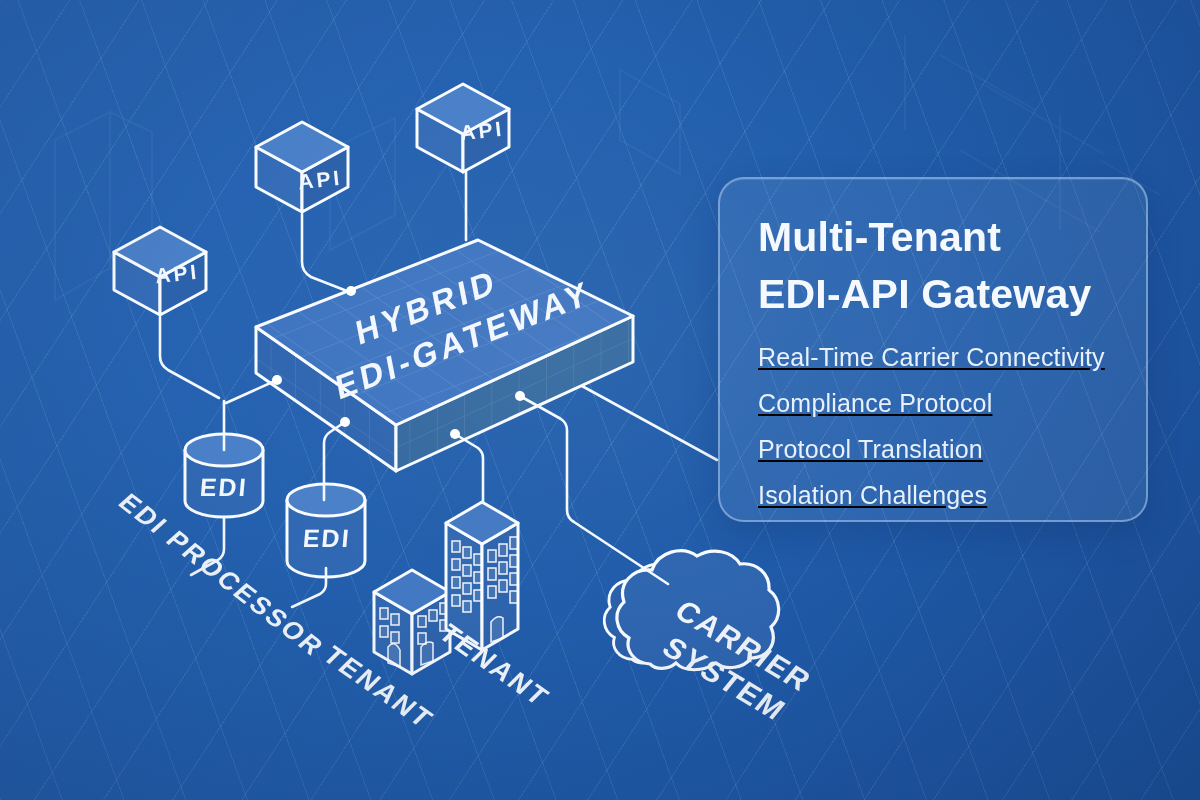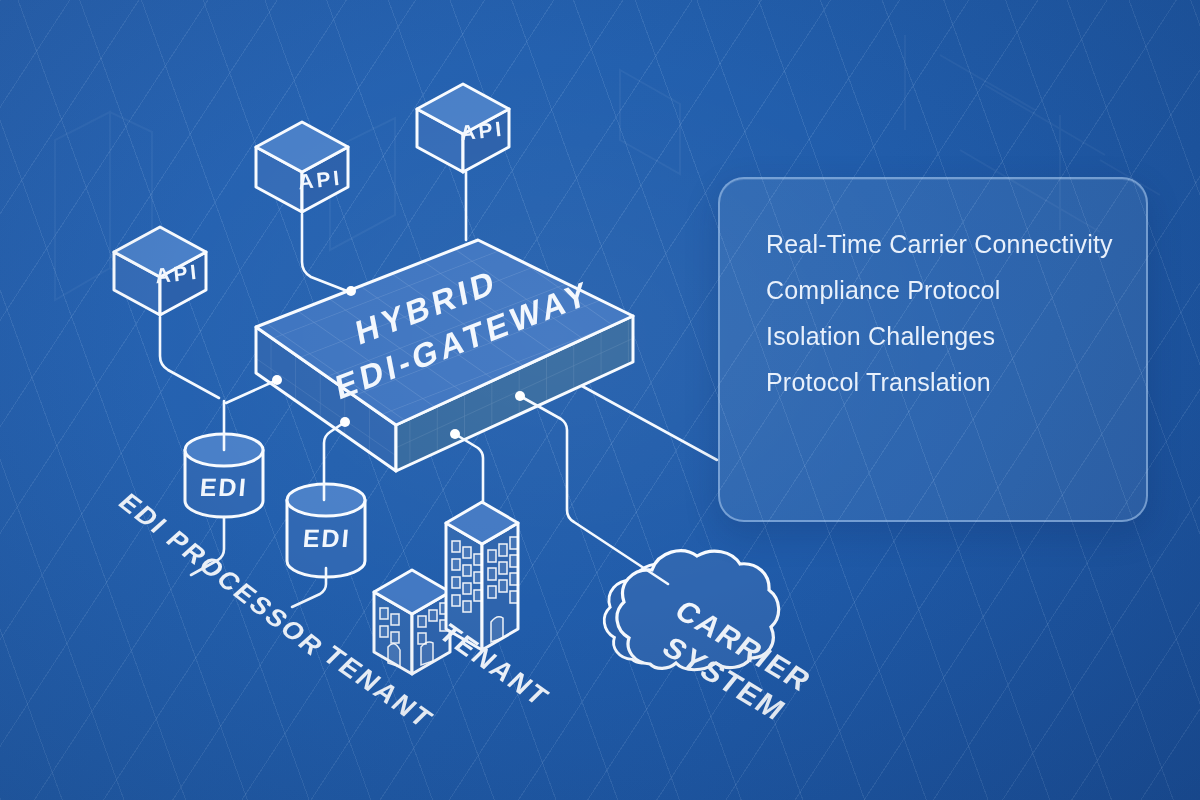--- a/index.html
+++ b/index.html
@@ -26,21 +26,21 @@
     background:rgba(186,214,247,0.10);
     border:2px solid rgba(174,205,240,0.55);
     box-shadow:0 12px 34px rgba(10,30,70,0.18), inset 0 1px 0 rgba(255,255,255,0.12);
     z-index:3;
   }
   .panel h1{
     margin:0 0 12px 0;font-size:41px;font-weight:600;line-height:1.38;
     color:#f5f9fe;letter-spacing:0.2px;
   }
   .panel h1 span{display:block;}
-  .panel ul{list-style:none;margin:8px;padding:0;}
+  .panel ul{list-style:none;margin:0;padding:0;text-decoration:underline;}
   .panel li{
     font-size:25px;font-weight:400;color:#e8f0fb;line-height:46px;letter-spacing:0.2px;
     white-space:nowrap;
   }
 </style>
 </head>
 <body>
 
 <div class="scene">
 
@@ -186,22 +186,24 @@
     <text class="lbl" x="0" y="0" text-anchor="middle" font-size="27" letter-spacing="2.5" transform="translate(488,672) rotate(35) skewX(-10)">TENANT</text>
     <g transform="translate(737,654) rotate(31) skewX(-8)">
       <text class="lbl" x="0" y="0" text-anchor="middle" font-size="30" letter-spacing="2">CARRIER</text>
       <text class="lbl" x="6" y="38" text-anchor="middle" font-size="30" letter-spacing="2">SYSTEM</text>
     </g>
   </g>
 </svg>
 
 <section class="panel">
   <h1>
+    <span>Multi-Tenant</span>
+    <span>EDI-API Gateway</span>
   </h1>
   <ul>
     <li>Real-Time Carrier Connectivity</li>
     <li>Compliance Protocol</li>
+    <li>Protocol Translation</li>
     <li>Isolation Challenges</li>
-    <li>Protocol Translation</li>
   </ul>
 </section>
 
 </div>
 
 </body></html>

